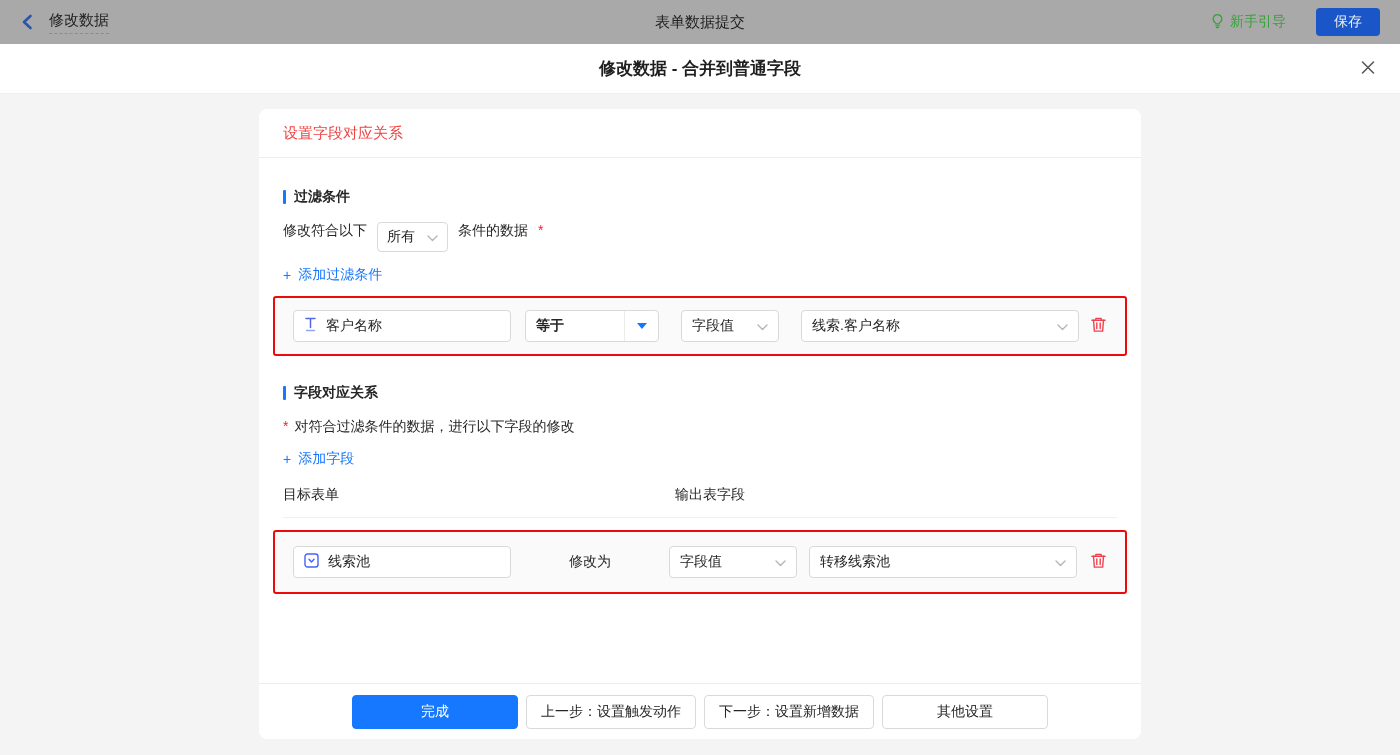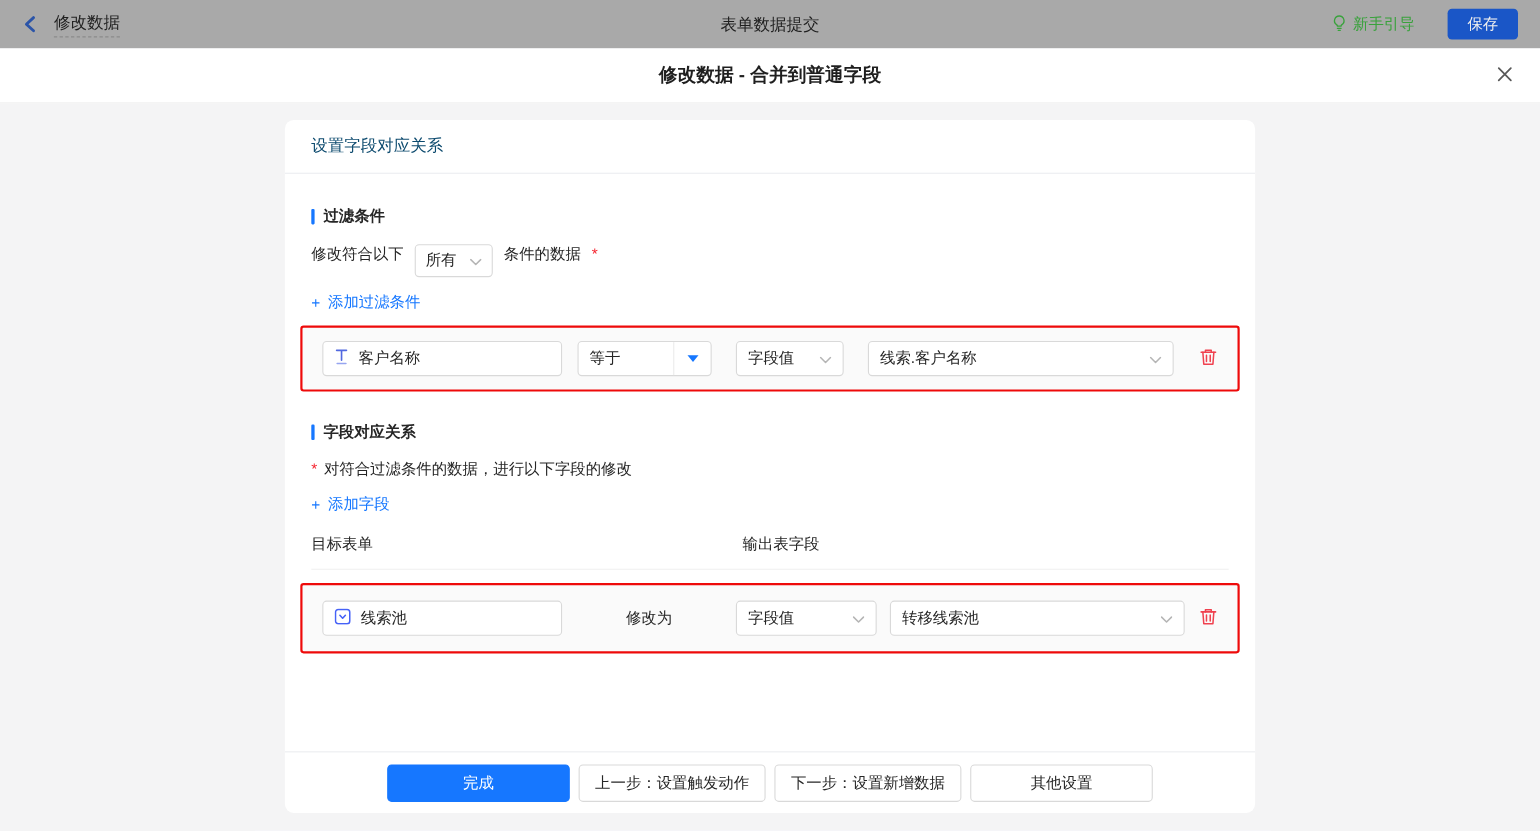--- a/index.html
+++ b/index.html
@@ -26,21 +26,21 @@
     display:flex; align-items:center; justify-content:center; position:relative; }
   .modal-title { font-size:17px; font-weight:bold; color:#1f1f1f; }
   .close-btn { position:absolute; right:24px; top:50%; transform:translateY(-50%);
     background:none; border:none; cursor:pointer; display:flex; }
 
   
   .main { height:661px; padding-top:15px; background:#f4f4f5; }
   .card { width:882px; height:630px; margin:0 auto; background:#fff; border-radius:8px;
     display:flex; flex-direction:column; overflow:hidden; }
   .card-header { height:49px; line-height:48px; padding:0 24px; font-size:15px;
-    color:#0c4a6e; border-bottom:1px solid #ebedf0; }
+    color:#ef4444; border-bottom:1px solid #ebedf0; }
   .card-body { flex:1; padding:0 24px; }
 
   .section-title { display:flex; align-items:center; gap:8px; font-size:14px;
     font-weight:bold; color:#262626; }
   .mt32 { margin-top:30px; }
   .mt26 { margin-top:28px; }
   .blue-bar { width:3px; height:14px; background:#1677ff; border-radius:1px; }
 
   .match-row { margin-top:16px; display:flex; align-items:flex-start; gap:10px; font-size:14px; }
   .mini-select { height:30px; min-width:66px; border:1px solid #d9d9d9; border-radius:4px;
@@ -50,22 +50,22 @@
   .add-link { margin-top:14px; width:fit-content; display:flex; align-items:center; gap:7px;
     color:#1677ff; font-size:14px; cursor:pointer; }
 
   .red-row { margin:12px -10px 0; border:2px solid #ee0a0a; border-radius:3px;
     background:#fafafa; padding:12px 18px; display:flex; align-items:center; }
   .red-row.tall { padding:14px 18px; }
 
   .field-box { width:218px; height:32px; background:#fff; border:1px solid #d9d9d9;
     border-radius:4px; display:flex; align-items:center; gap:9px; padding:0 10px;
     font-size:14px; cursor:text; }
-  .op-select { width:122px; height:32px; background:#fff; border:1px solid #d9d9d9;
-    border-radius:4px; display:flex; cursor:pointer; }
+  .op-select { width:134px; height:32px; background:#fff; border:1px solid #d9d9d9;
+    border-radius:4px; display:flex; cursor:pointer;font-weight:bold; }
   .op-text { flex:1; display:flex; align-items:center; padding:0 10px; font-size:14px; }
   .op-cap { width:34px; border-left:1px solid #ececec; display:flex; align-items:center;
     justify-content:center; }
   .caret-down { width:0; height:0; border-left:5px solid transparent;
     border-right:5px solid transparent; border-top:6px solid #1677ff; }
   .select-box { height:32px; background:#fff; border:1px solid #d9d9d9; border-radius:4px;
     display:flex; align-items:center; justify-content:space-between; padding:0 10px;
     font-size:14px; cursor:pointer; }
   .w98 { width:98px; } .w278 { width:278px; } .w128 { width:128px; } .w268 { width:268px;gap:42px; }
   .ml14 { margin-left:14px; } .ml22 { margin-left:22px; } .ml12 { margin-left:12px; }

